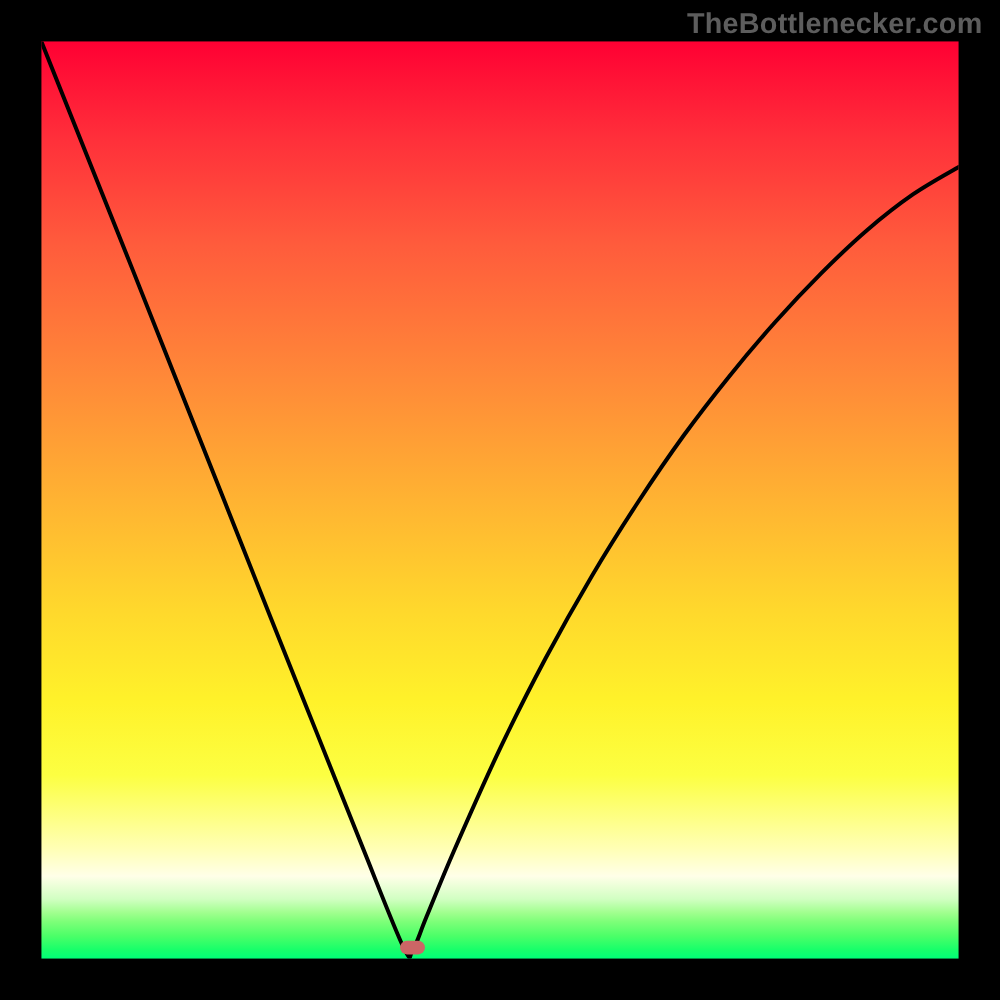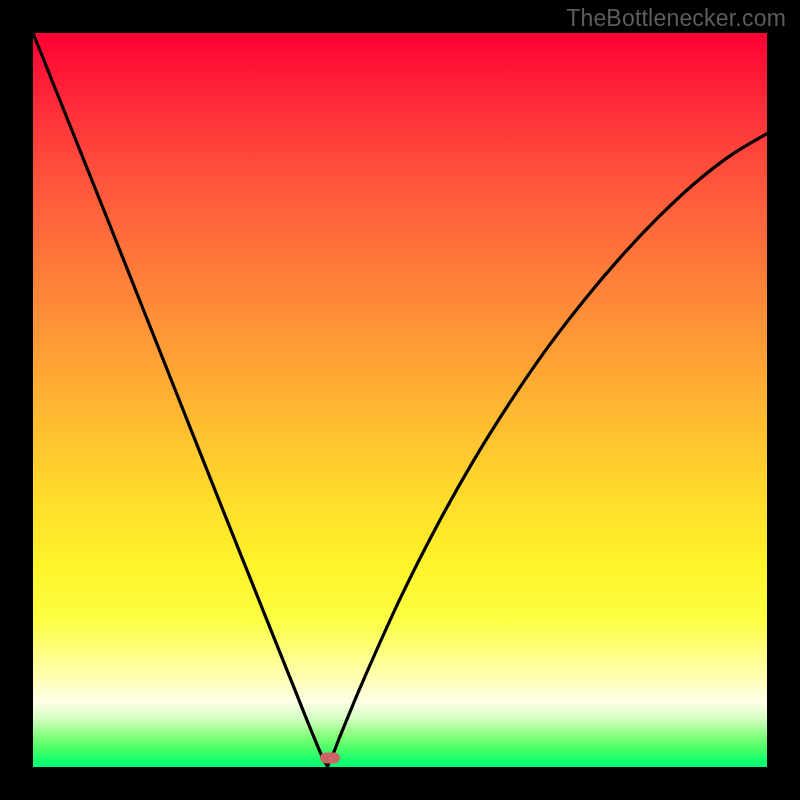--- a/index.html
+++ b/index.html
@@ -65,21 +65,21 @@
     border-radius: 6px;
     background: #cc6666;
     transform: translate(-50%, -50%);
   }
   .watermark {
     position: absolute;
     top: 5px;
     right: 14px;
     color: #5d5d5d;
     font-size: 23px;
-    font-weight: 400;
+    font-weight: 700;
     letter-spacing: 0.2px;
   }
 </style>
 </head>
 <body>
 
 <div class="frame">
 
   <div class="plot">
     <div class="gradient"></div>

